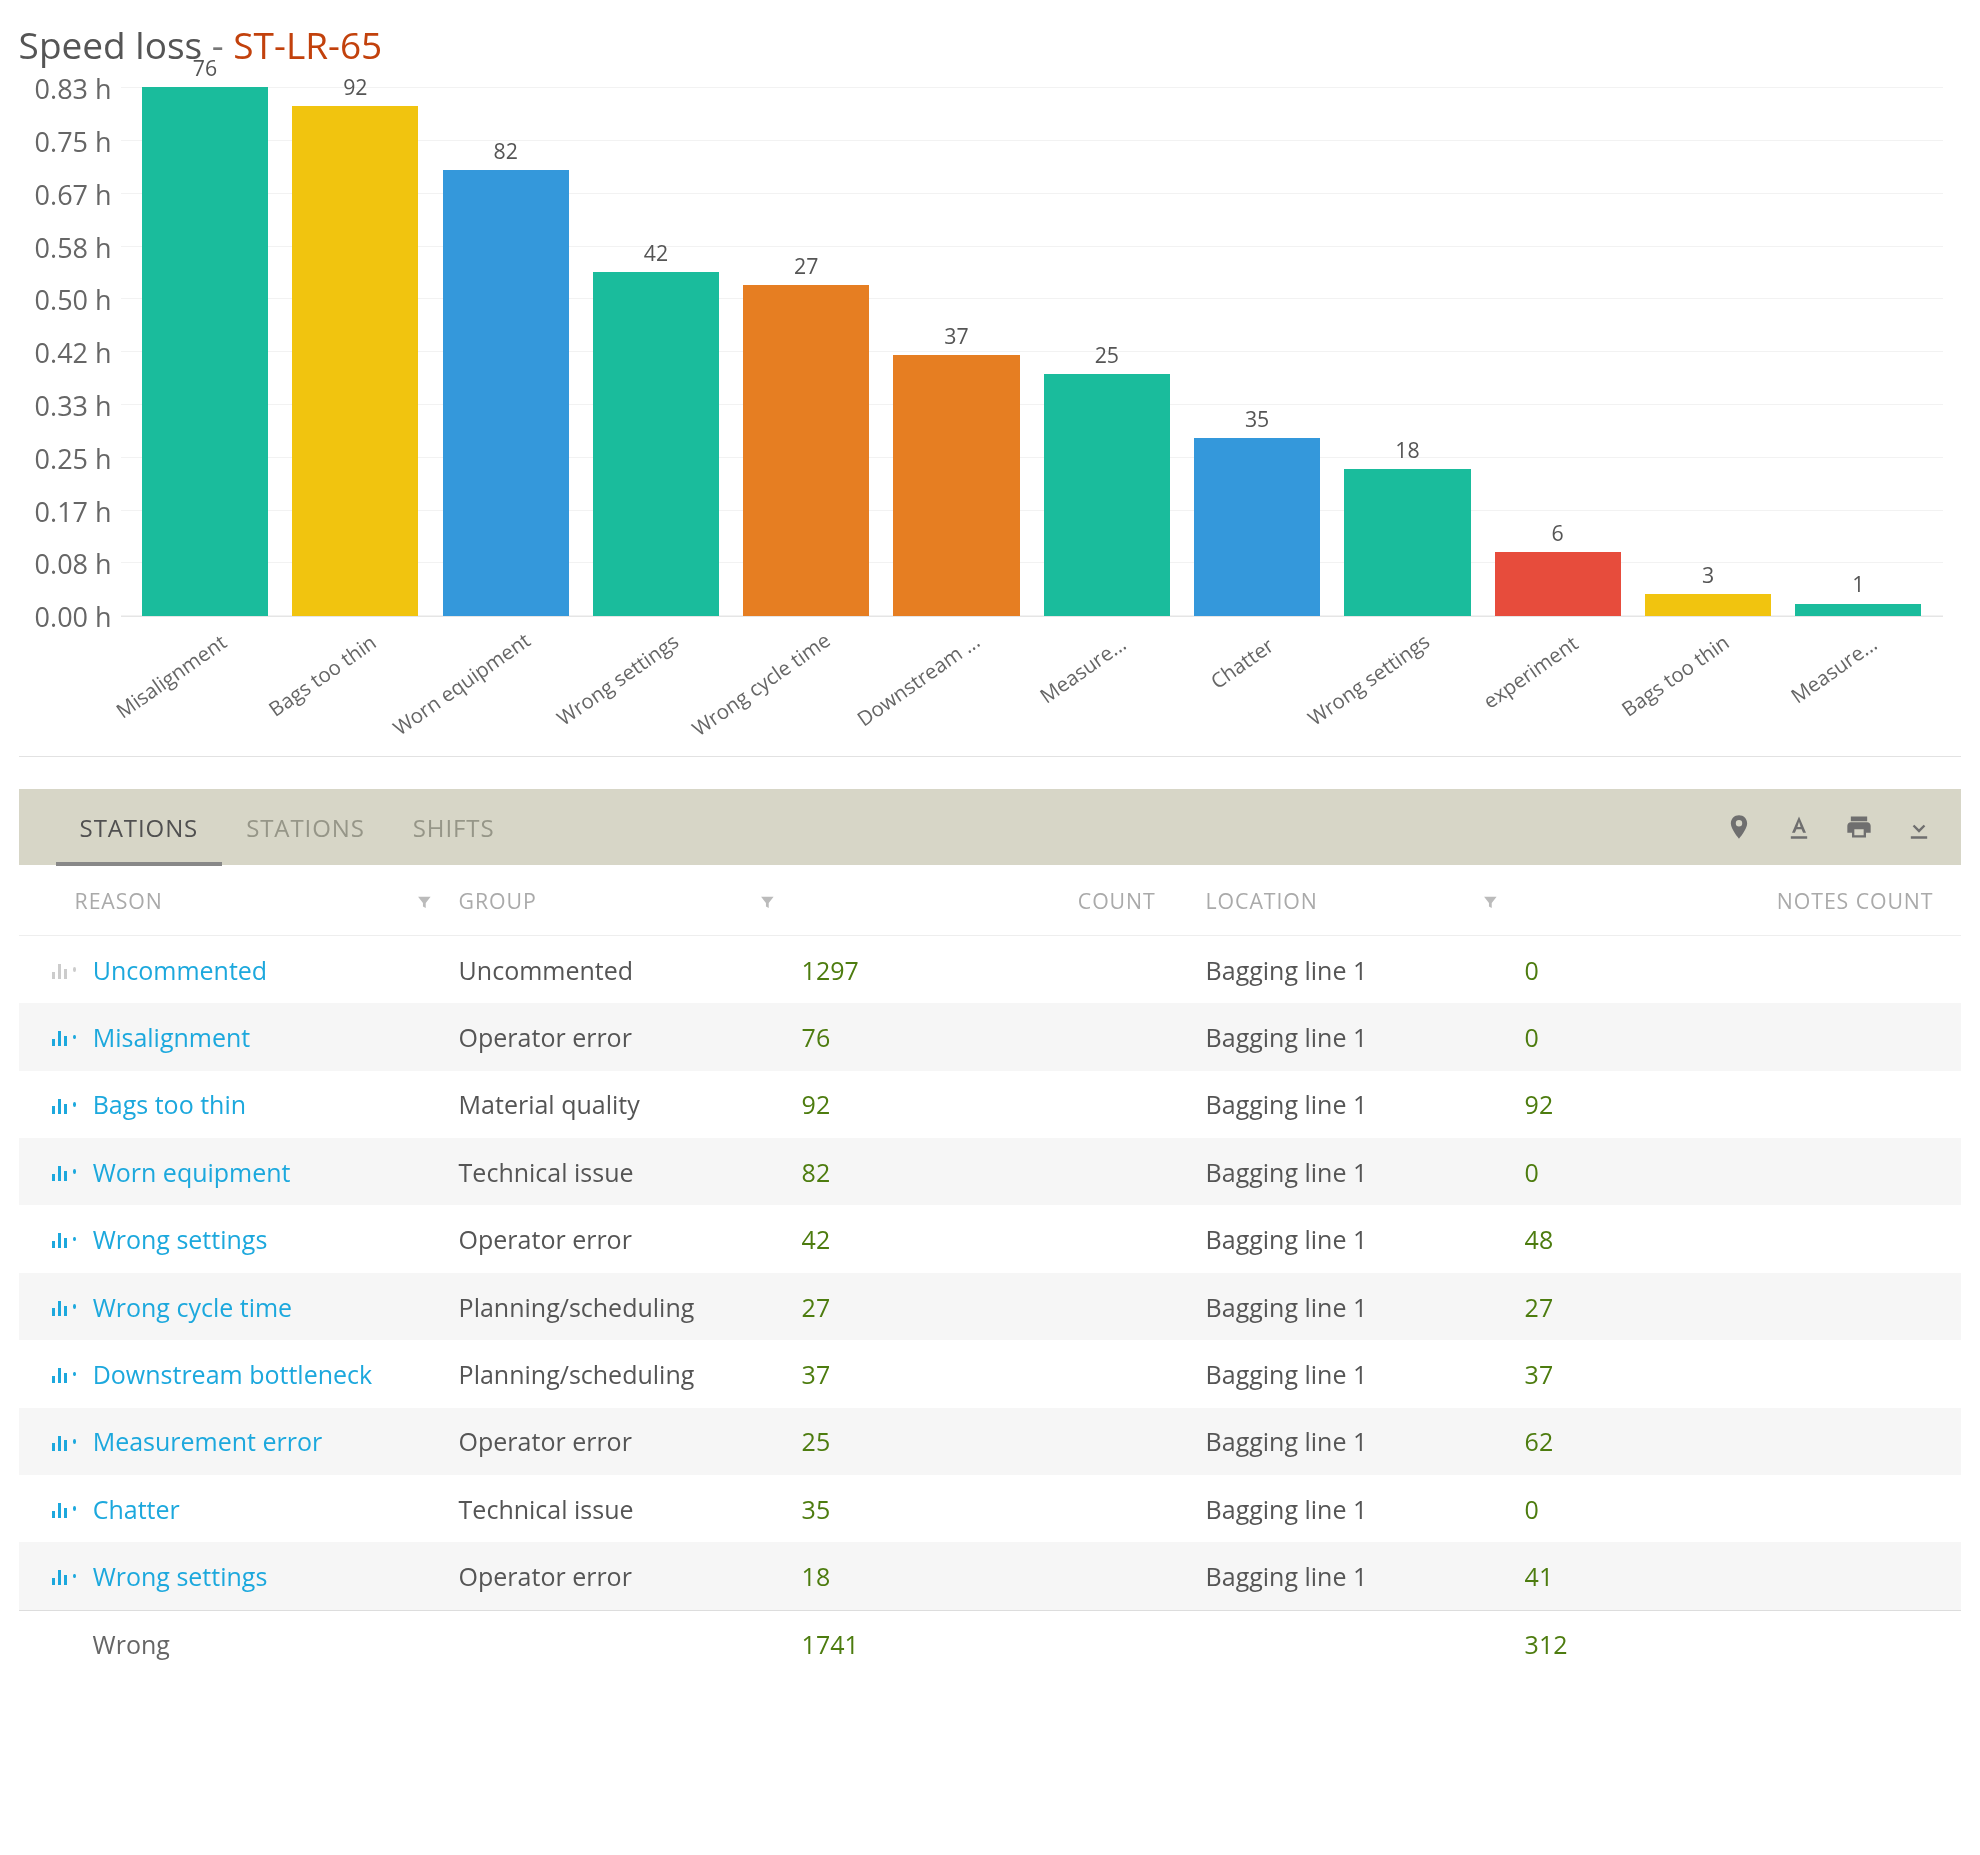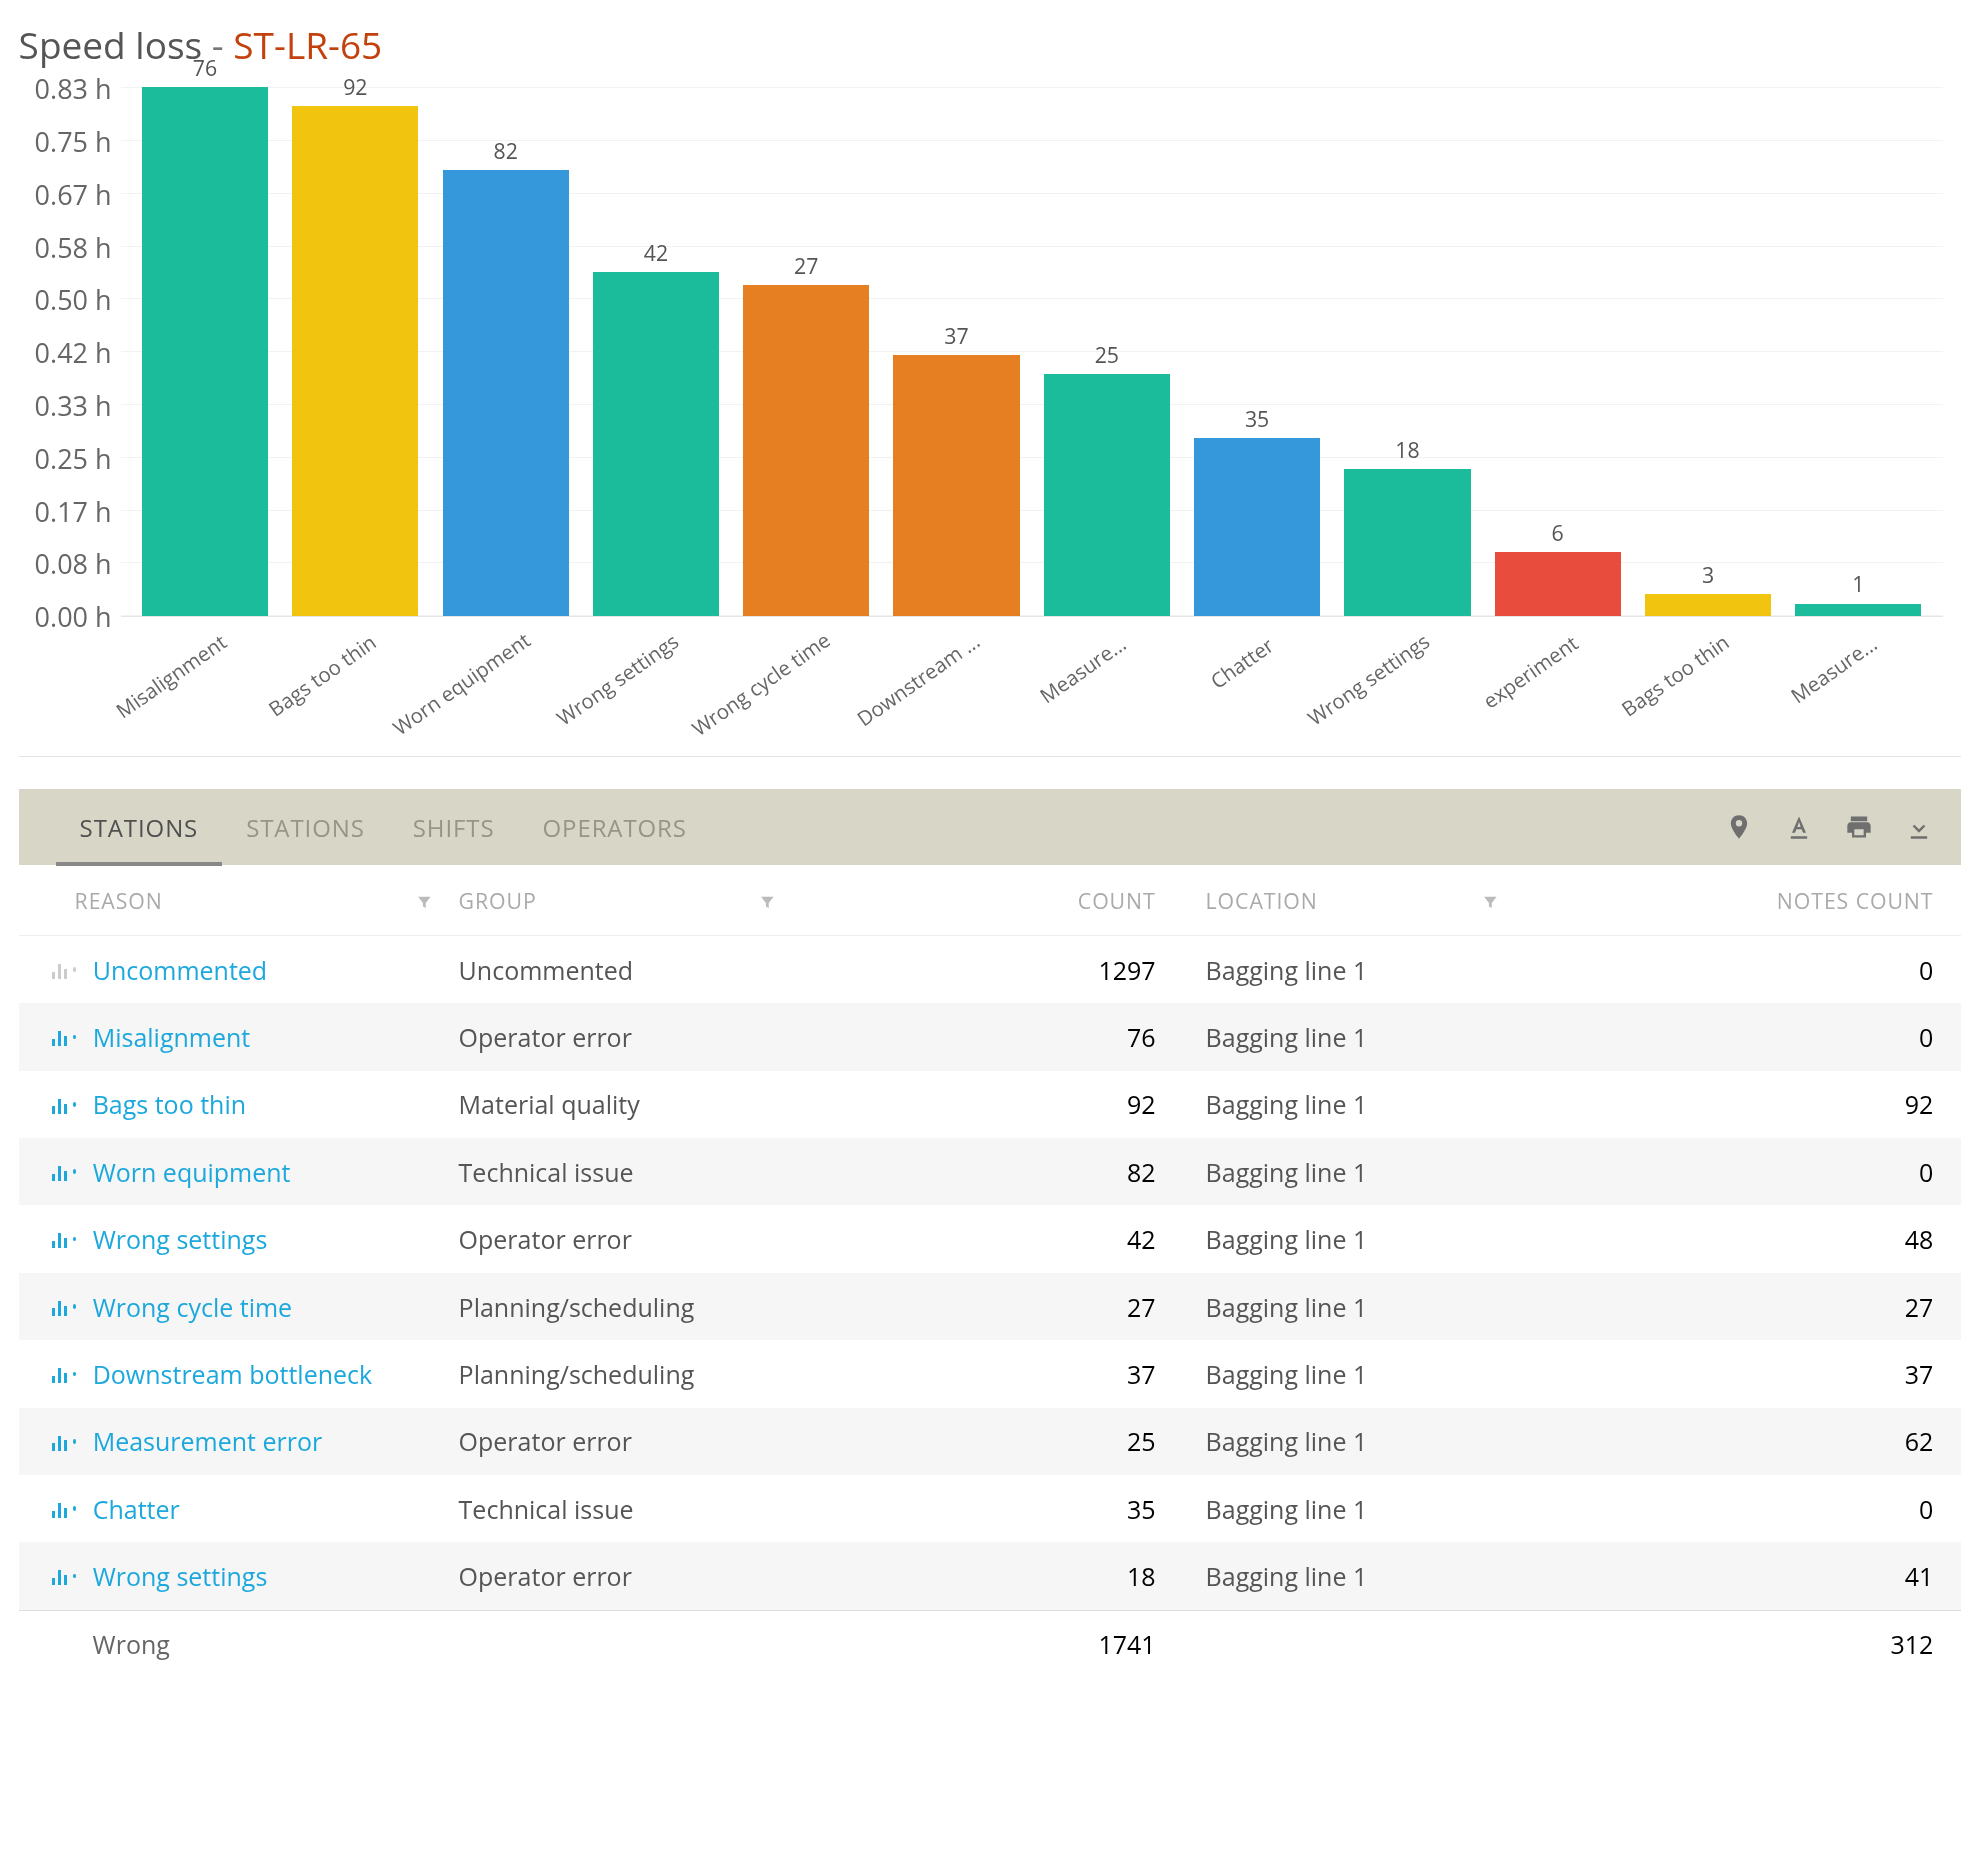--- a/index.html
+++ b/index.html
@@ -32,21 +32,21 @@
 .tab.active { color: #505050; border-bottom: 4.6px solid #888; padding-bottom: 17.6px; }
 .tabs-spacer { flex: 1; }
 .tabs-icons { display: flex; gap: 32px; align-items: center; }
 .icon { width: 28px; height: 28px; fill: #6f6f6f; cursor: pointer; }
 .icon-wrap { display: inline-flex; }
 
 .table { width: 100%; border-collapse: collapse; }
 .table th { font-size: 21.3px; font-weight: 400; color: #aaa; letter-spacing: 0.9px; text-align: left; padding: 20.4px 13px; border-bottom: 0.9px solid #eee; }
 .table th.right { text-align: right; }
 .table td { font-size: 25px; color: #555; padding: 16.7px 13px; }
-.table td.right { text-align: right; color: #000000; }
+.table td.right { text-align: left; color: #4d7c0f; }
 .table tr.striped:nth-child(even) td { background: #f6f6f6; }
 .table td.reason { color: #1ca8dd; }
 .reason-cell { display: flex; align-items: center; gap: 16.7px; padding-left: 20.4px; }
 .mini-icon { width: 24px; height: 18.6px; display: inline-flex; align-items: flex-end; gap: 2.8px; }
 .mini-icon span { width: 4.6px; background: #1ca8dd; display: inline-block; }
 .mini-icon.gray span { background: #ccc; }
 .mini-icon span:nth-child(1){height:7.4px;} .mini-icon span:nth-child(2){height:15px;} .mini-icon span:nth-child(3){height:10.2px;}
 .mini-icon .dot { width:4.6px; height:4.6px; border-radius:50%; background:#1ca8dd; align-self:center; margin-left:3.7px; }
 .mini-icon.gray .dot { background:#ccc; }
 .filter-icon { width:16.7px; height:16.7px; fill:#bbb; float:right; margin-top:3.7px; }
@@ -189,21 +189,20 @@
   </div>
 
   <div class="divider"></div>
 
 
   <div class="tabs-bar">
     <div id="tabs-holder" style="display:flex;">
         <div class="tab active">STATIONS</div>
         <div class="tab">STATIONS</div>
         <div class="tab">SHIFTS</div>
-        <div class="tab">OPERATORS</div>
       </div>
     <div class="tabs-spacer"></div>
     <div class="tabs-icons">
       <span class="icon-wrap">
           <svg class="icon" viewBox="0 0 24 24">
             <path d="M12 2C8 2 5 5 5 9c0 5 7 13 7 13s7-8 7-13c0-4-3-7-7-7zm0 9.5A2.5 2.5 0 1112 6a2.5 2.5 0 010 5.5z"></path>
           </svg>
         </span>
       <span class="icon-wrap">
           <svg class="icon" viewBox="0 0 24 24">

